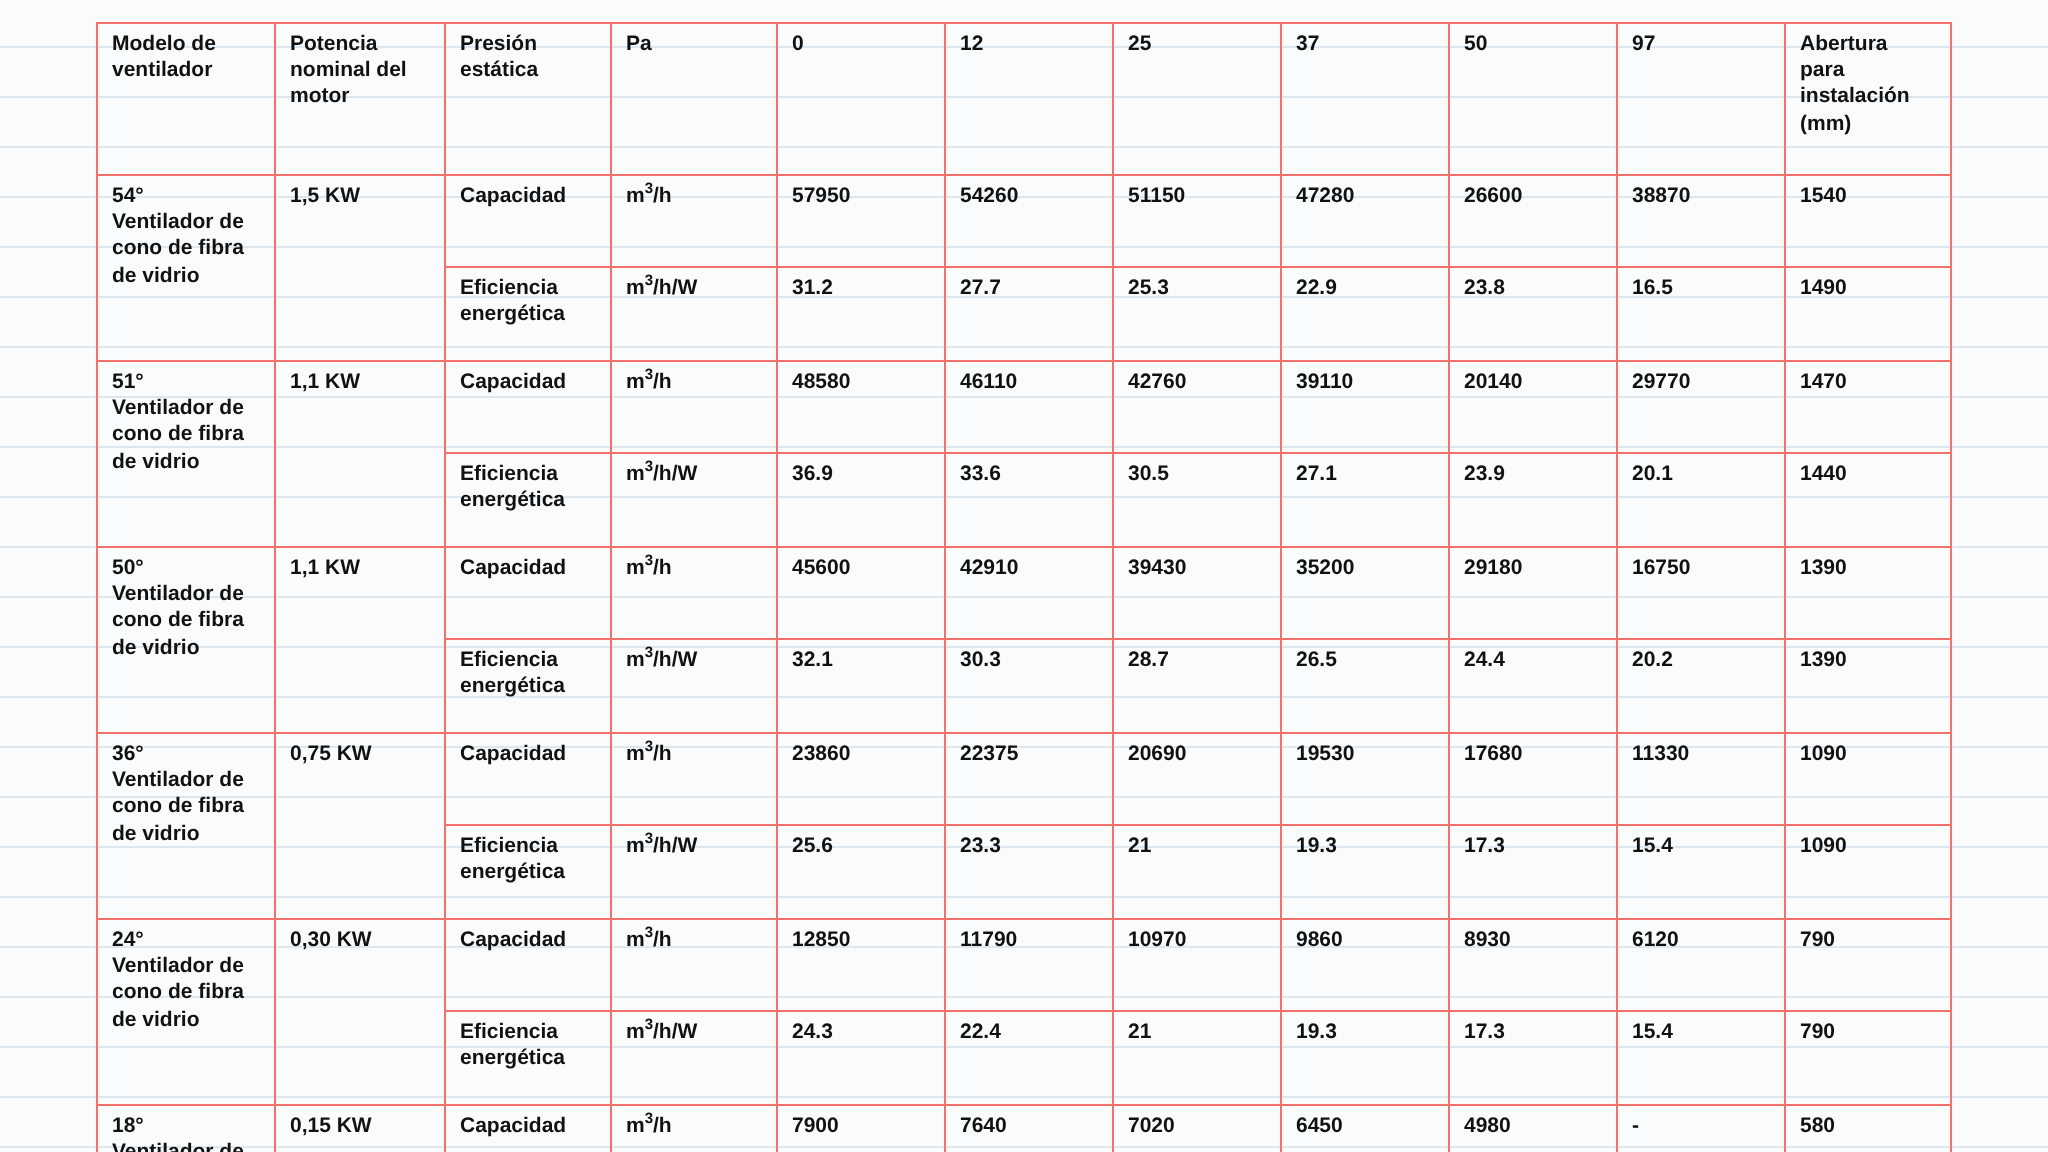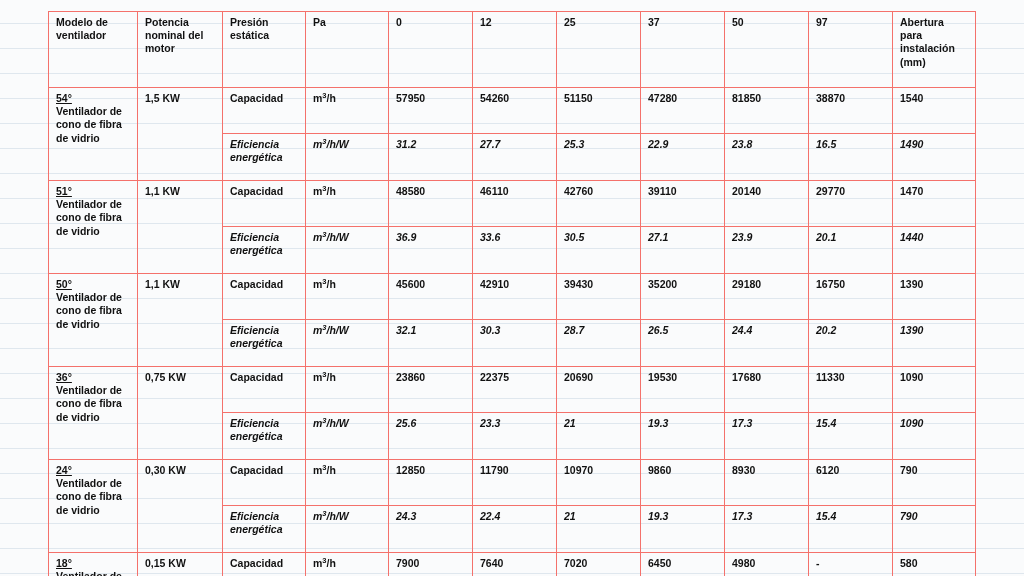--- a/index.html
+++ b/index.html
@@ -58,41 +58,40 @@
   }
   td.hdr {
     font-size: 10.5px;
     font-weight: bold;
   }
   td.model {
     font-size: 10.5px;
   }
   td.model .deg {
     display: block;
-    text-decoration: underline;
   }
   td.num {
     font-size: 10.5px;
   }
   .sup {
     font-size: 7.5px;
     vertical-align: super;
     line-height: 0;
   }
   
   col.c-model    { width: 89px; }
   col.c-potencia { width: 85px; }
   col.c-presion  { width: 83px; }
   col.c-pa       { width: 83px; }
   col.c-val      { width: 84px; }
   col.c-abertura { width: 83px; }
   
   tr.header-row td { height: 68px; }
   tr.cap-row td    { height: 38px; }
-  tr.eff-row td    { height: 39px; font-style: italic; }
+  tr.eff-row td    { height: 39px; }
 </style>
 </head>
 <body>
 
 <div id="ruled-bg"></div>
 
 <div id="table-wrap">
   <table class="spec">
     <colgroup>
       <col class="c-model">
@@ -123,21 +122,21 @@
         </tr>
         <tr class="cap-row">
           <td class="model" rowspan="2"><span class="deg">54°</span><span>Ventilador de cono de fibra de vidrio</span></td>
           <td class="" rowspan="2">1,5 KW</td>
           <td class="">Capacidad</td>
           <td class="">m<span class="sup">3</span>/h</td>
           <td class="num">57950</td>
           <td class="num">54260</td>
           <td class="num">51150</td>
           <td class="num">47280</td>
-          <td class="num">81850</td>
+          <td class="num">26600</td>
           <td class="num">38870</td>
           <td class="num">1540</td>
         </tr>
         <tr class="eff-row">
           <td class="">Eficiencia energética</td>
           <td class="">m<span class="sup">3</span>/h/W</td>
           <td class="num">31.2</td>
           <td class="num">27.7</td>
           <td class="num">25.3</td>
           <td class="num">22.9</td>

